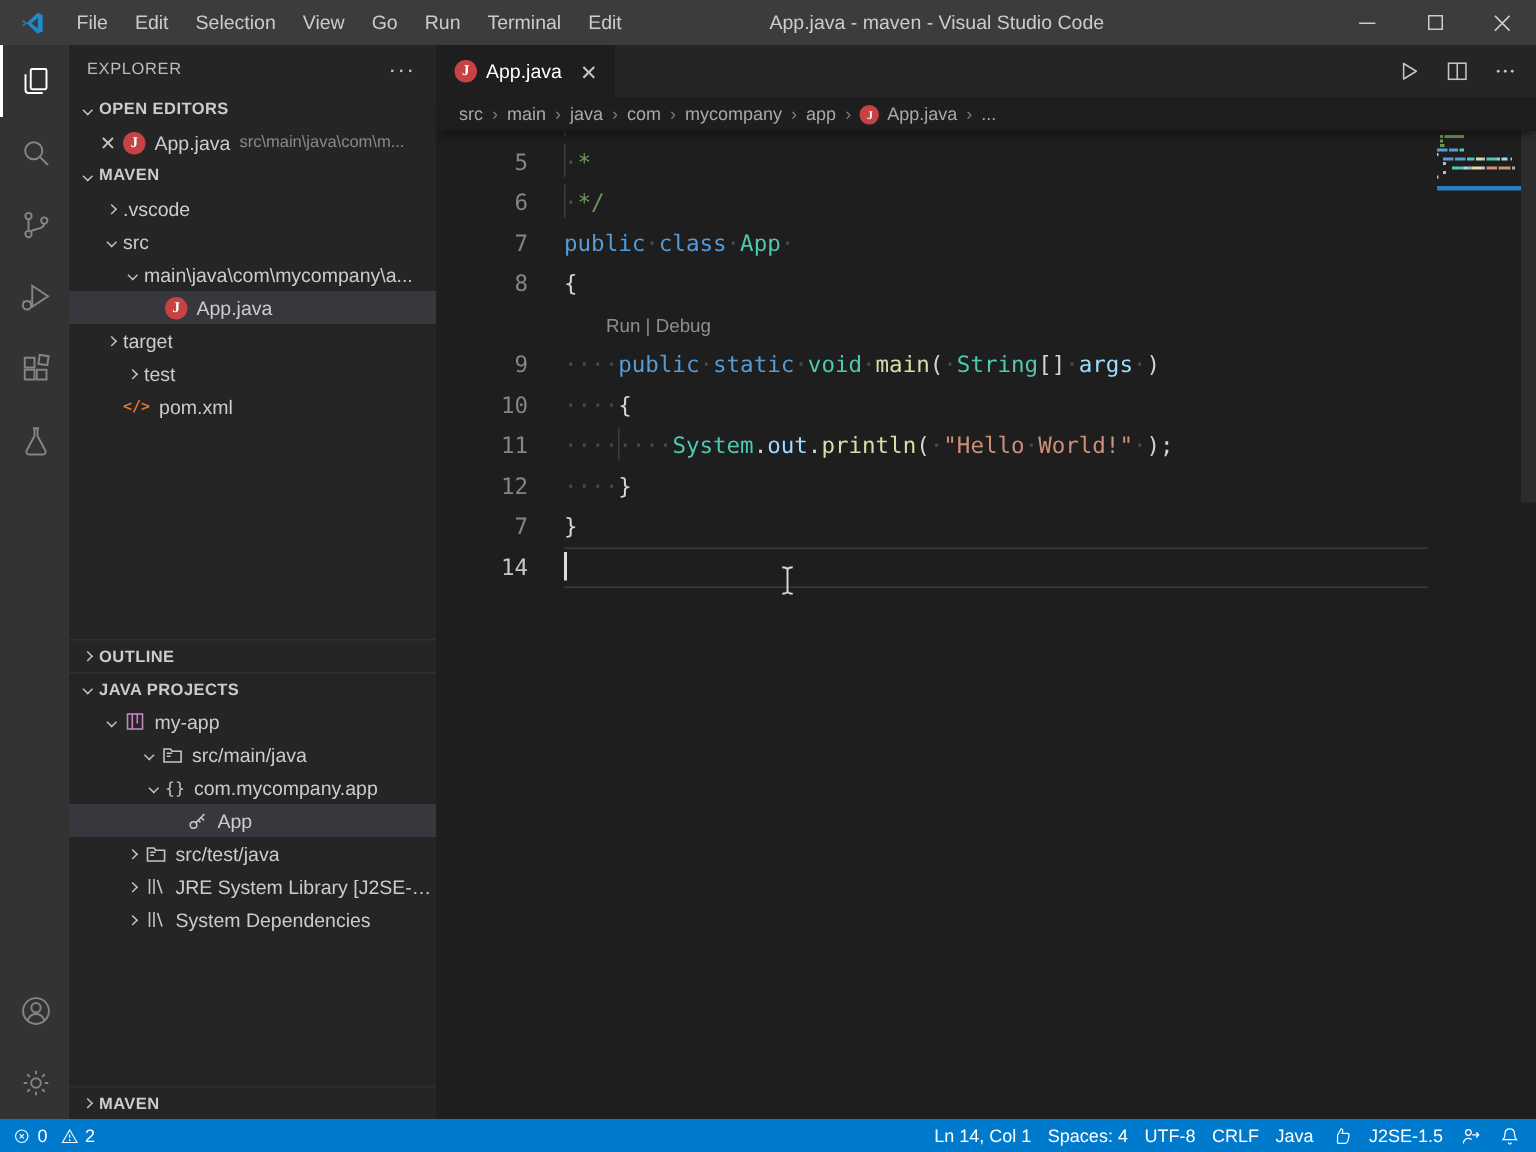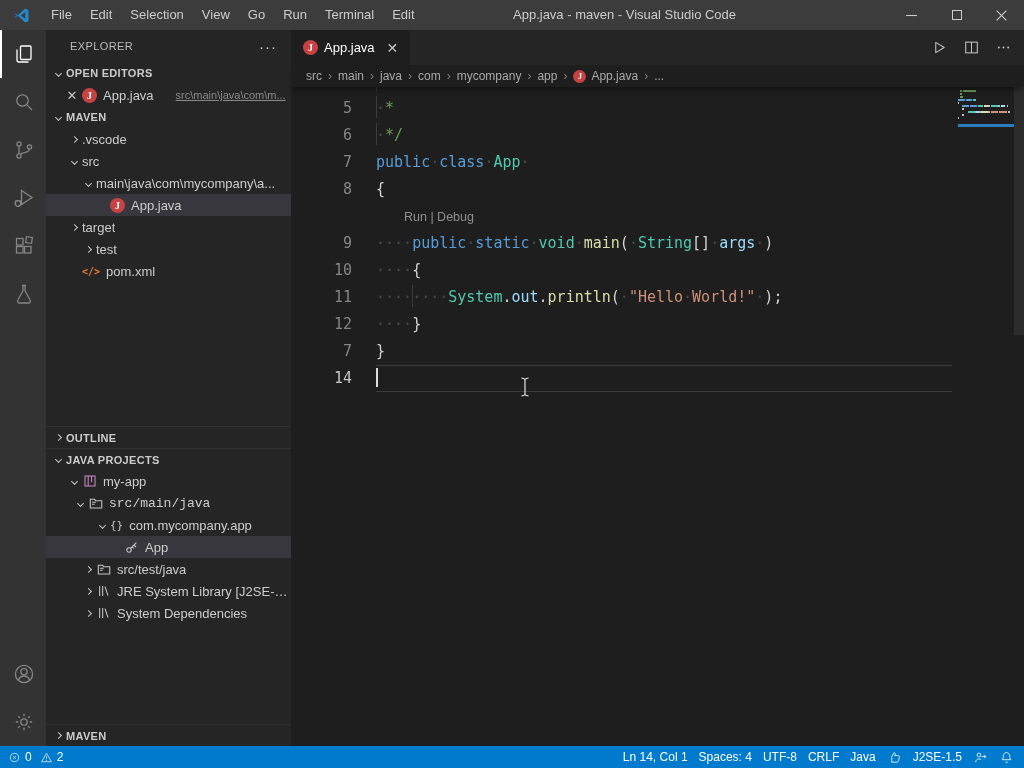--- a/index.html
+++ b/index.html
@@ -27,36 +27,36 @@
   
   .activitybar { width:46px; background:#333333; display:flex; flex-direction:column; flex:none; }
   .ab-item { width:46px; height:48px; display:flex; align-items:center; justify-content:center;
     color:#858585; border-left:2px solid transparent; }
   .ab-item.active { color:#ffffff; border-left-color:#ffffff; }
   .ab-spacer { margin-top:auto; }
 
   
   .sidebar { width:245px; background:#252526; color:#cccccc; font-size:13px;
     display:flex; flex-direction:column; flex:none; overflow:hidden; }
-  .sb-title { height:32px; flex:none; display:flex; align-items:center; padding:0 14px 0 24px;
+  .sb-title { height:32px; flex:none; display:flex; align-items:center; padding:0 14px 0 12px;
     font-size:11px; color:#bbbbbb; letter-spacing:.4px; }
   .sb-more { margin-left:auto; font-size:15px; color:#cccccc; letter-spacing:1px; }
   .pane-header { height:22px; flex:none; display:flex; align-items:center; padding-left:5px;
     font-size:11px; font-weight:700; color:#cccccc; letter-spacing:.3px; }
   .pane-header.bordered { border-top:1px solid #30ile3031; border-top:1px solid #303031; }
   .trow { height:22px; flex:none; display:flex; align-items:center; white-space:nowrap; overflow:hidden; }
   .trow.selected { background:#37373d; }
   .chev { width:5px; height:5px; border-right:1.2px solid #c5c5c5; border-bottom:1.2px solid #c5c5c5;
     display:inline-block; flex:none; }
   .chev.right { transform:rotate(-45deg); }
   .chev.down  { transform:rotate(45deg); }
   .chev-box { width:16px; flex:none; display:inline-flex; justify-content:center; }
   .pane-header .chev-box { width:15px; }
   .tlabel { overflow:hidden; text-overflow:ellipsis; }
-  .tpath { color:#8a8a8a; font-size:11px; margin-left:22px;text-decoration:underline; }
+  .tpath { color:#8a8a8a; font-size:11px; margin-left:6px; }
   .oe-close { width:16px; flex:none; color:#c5c5c5; font-size:13px; text-align:center; margin-right:2px; }
   .jicon { width:15px; height:15px; border-radius:50%; background:#c74343; color:#ffffff;
     font-size:10px; font-weight:700; display:inline-flex; align-items:center; justify-content:center;
     flex:none; margin-right:6px; font-family:"Liberation Serif",serif; }
   .xicon { color:#e37933; font-weight:700; font-size:10px; margin-right:6px; flex:none;
     font-family:"DejaVu Sans Mono",monospace; }
   .ticon { margin-right:5px; flex:none; }
   .ns-icon { color:#c5c5c5; font-size:11px; margin-right:6px; flex:none; font-family:"DejaVu Sans Mono",monospace; }
   .sb-gap { flex:none; }
   .sb-flex { flex:1; }
@@ -301,21 +301,21 @@
             <span class="chev down"></span>
           </span>
           <svg class="ticon" width="16" height="16" viewBox="0 0 24 24" fill="none" stroke-width="1.6">
             <g stroke="#c586c0">
               <rect x="4.5" y="4.5" width="15" height="15"></rect>
               <path d="M9.3 4.5v15 M14.3 4.5v9.5"></path>
             </g>
           </svg>
           <span class="tlabel">my-app</span>
         </div>
-        <div class="trow" style="padding-left: 26px; font-family: Liberation Mono, monospace;">
+        <div class="trow" style="padding-left: 45px;">
           <span class="chev-box">
             <span class="chev down"></span>
           </span>
           <svg class="ticon" width="16" height="16" viewBox="0 0 24 24" fill="none" stroke-width="1.6">
             <g stroke="#c5c5c5">
               <path d="M3.5 6.5h6.5l1.6 2.2h9v10.8h-17.1z"></path>
               <path d="M6.2 10.8h5.5 M6.2 13.8h3.8"></path>
             </g>
           </svg>
           <span class="tlabel">src/main/java</span>

